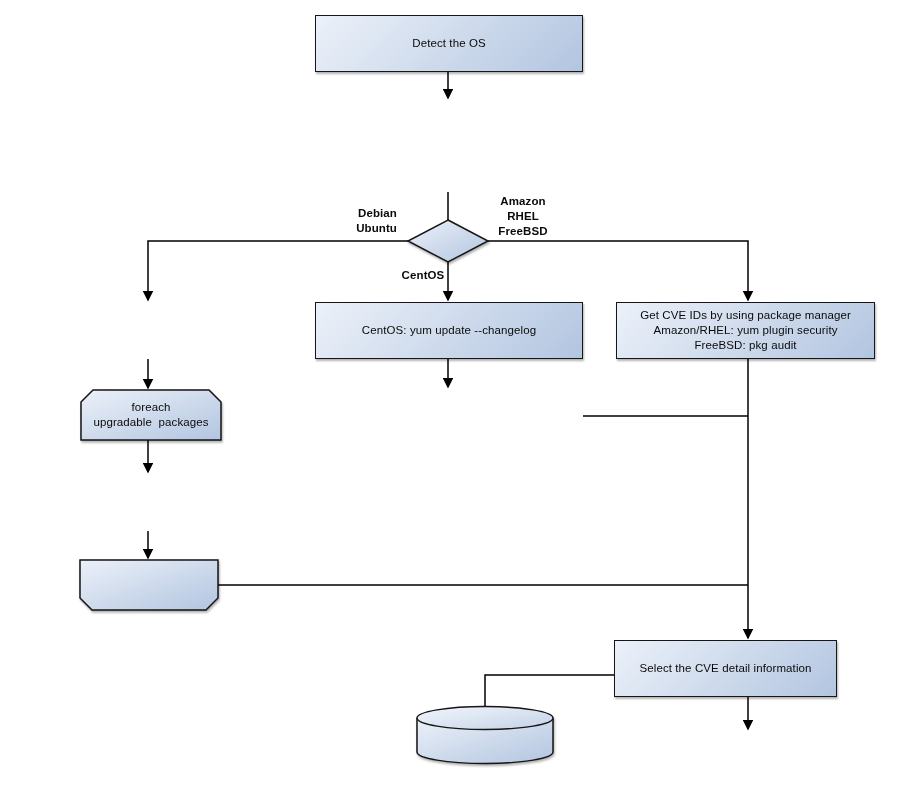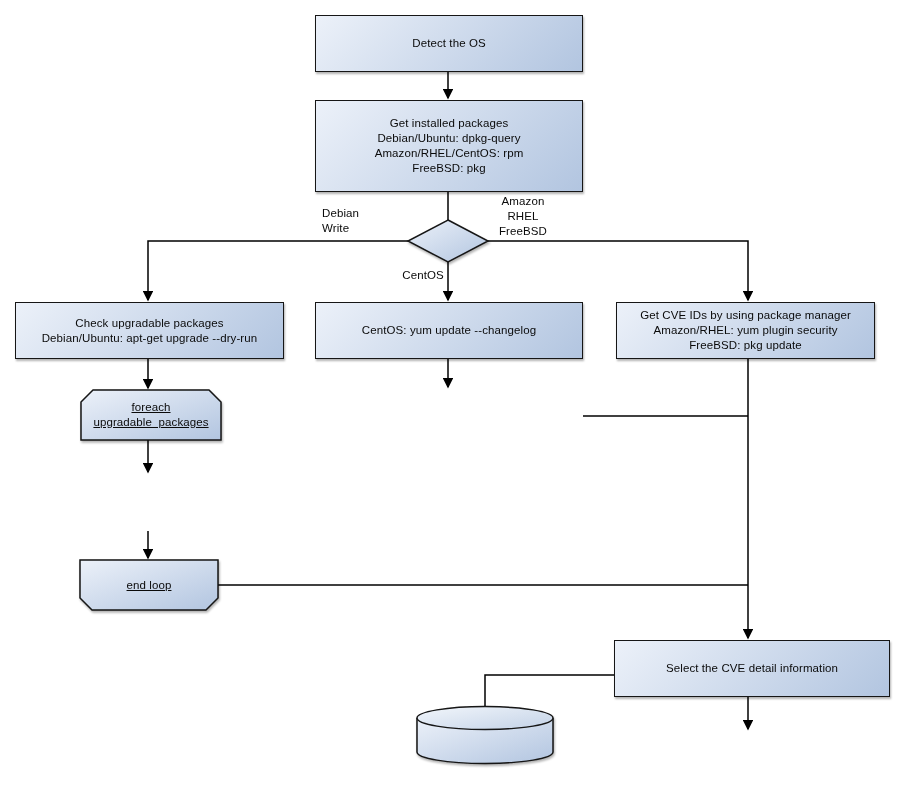--- a/index.html
+++ b/index.html
@@ -27,30 +27,30 @@
     line-height:15px;
     white-space:pre;
     letter-spacing:0.1px;
   }
   .overlay{
     position:absolute;
     display:flex;flex-direction:column;align-items:center;justify-content:center;
     z-index:3;
     text-align:center;
     pointer-events:none;
-    text-decoration:underline;
   }
   .edge-label{
     position:absolute;
     z-index:3;
     font-size:11.5px;
     line-height:15px;
+    font-weight:bold;
   }
   .edge-label .ln{white-space:pre;}
-  .align-right{text-align:left;}
+  .align-right{text-align:right;}
   .align-center{text-align:center;}
 </style>
 </head>
 <body>
 
 <div id="canvas">
 
   <svg id="wires" width="898" height="803" viewBox="0 0 898 803">
     <defs>
       <linearGradient id="nodeGrad" x1="0" y1="0" x2="1" y2="1">
@@ -92,62 +92,49 @@
     <g filter="url(#ds)">
       <path d="M417,718 L417,752 A68,11.5 0 0 0 553,752 L553,718" fill="url(#nodeGrad)" stroke="#161616" stroke-width="1.5"></path>
       <ellipse cx="485" cy="718" rx="68" ry="11.5" fill="url(#nodeGradTop)" stroke="#161616" stroke-width="1.5"></ellipse>
     </g>
   </svg>
 
   <div class="node" style="left:315px;top:15px;width:268px;height:57px">
     <div class="ln">Detect the OS</div>
   </div>
 
-  <div class="node" style="left:315px;top:100px;width:268px;height:92px">
-    <div class="ln">Get installed packages</div>
-    <div class="ln">Debian/Ubuntu: dpkg-query</div>
-    <div class="ln">Amazon/RHEL/CentOS: rpm</div>
-    <div class="ln">FreeBSD: pkg</div>
-  </div>
 
-  <div class="node" style="left:15px;top:302px;width:269px;height:57px">
-    <div class="ln">Check upgradable packages</div>
-    <div class="ln">Debian/Ubuntu: apt-get upgrade --dry-run</div>
-  </div>
 
 
   <div class="node" style="left:315px;top:302px;width:268px;height:57px">
     <div class="ln">CentOS: yum update --changelog</div>
   </div>
 
 
   <div class="node" style="left:616px;top:302px;width:259px;height:57px">
     <div class="ln">Get CVE IDs by using package manager</div>
     <div class="ln">Amazon/RHEL: yum plugin security</div>
-    <div class="ln">FreeBSD: pkg update</div>
+    <div class="ln">FreeBSD: pkg audit</div>
   </div>
 
-  <div class="node" style="left:614px;top:640px;width:276px;height:57px">
+  <div class="node" style="left:614px;top:640px;width:223px;height:57px">
     <div class="ln">Select the CVE detail information</div>
   </div>
 
 
   <div class="overlay" style="left:81px;top:390px;width:140px;height:50px">
     <div class="ln">foreach</div>
     <div class="ln">upgradable  packages</div>
   </div>
 
-  <div class="overlay" style="left:80px;top:560px;width:138px;height:50px">
-    <div class="ln">end loop</div>
-  </div>
 
 
   <div class="edge-label align-right" style="left:322px;top:206px;width:75px">
     <div class="ln">Debian</div>
-    <div class="ln">Write</div>
+    <div class="ln">Ubuntu</div>
   </div>
 
   <div class="edge-label align-center" style="left:490px;top:194px;width:66px">
     <div class="ln">Amazon</div>
     <div class="ln">RHEL</div>
     <div class="ln">FreeBSD</div>
   </div>
 
   <div class="edge-label align-center" style="left:398px;top:268px;width:50px">
     <div class="ln">CentOS</div>

